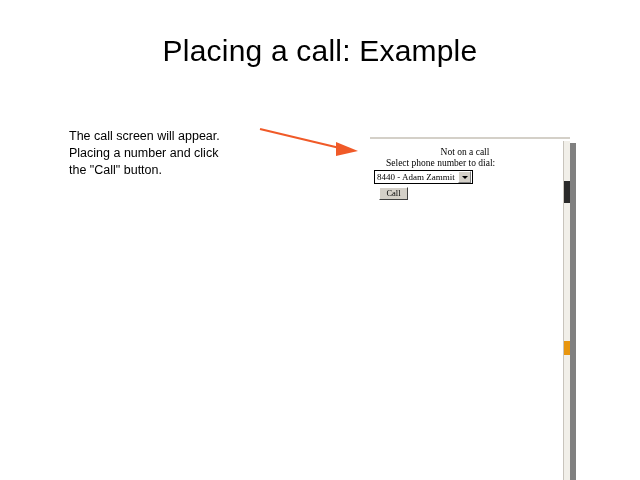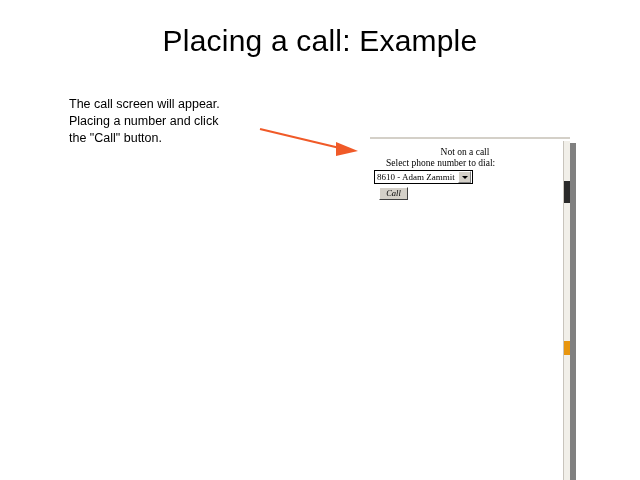--- a/index.html
+++ b/index.html
@@ -20,36 +20,36 @@
     left: 0; top: 0;
     width: 640px;
     height: 480px;
     background: #ffffff;
   }
 
   
   #slide-title {
     position: absolute;
     left: 0;
-    top: 24px;
+    top: 34px;
     width: 640px;
     text-align: center;
     font-family: "Liberation Sans", sans-serif;
     font-size: 30px;
     font-weight: 400;
     color: #000000;
     letter-spacing: 0.2px;
     white-space: nowrap;
   }
 
   
   #body-text {
     position: absolute;
     left: 69px;
-    top: 96px;
+    top: 128px;
     width: 200px;
     font-family: "Liberation Sans", sans-serif;
     font-size: 12.5px;
     line-height: 17px;
     color: #000000;
   }
   #body-text .line { display: block; white-space: nowrap; }
 
   
   #arrow-annotation {
@@ -171,21 +171,20 @@
     border-right-color: #404040;
     border-bottom-color: #404040;
     box-sizing: border-box;
     font-family: "Liberation Serif", serif;
     font-size: 8.5px;
     color: #000000;
     display: flex;
     align-items: center;
     justify-content: center;
     line-height: 1;
-    font-style: italic;
   }
 
   
   #panel-scrollbar {
     position: absolute;
     right: 0;
     top: 2px;
     width: 7px;
     height: 348px;
     background: #f1efe9;
@@ -231,21 +230,21 @@
 
     <div id="panel-shadow"></div>
 
     <div id="panel-body">
 
       <div id="call-status">Not on a call</div>
 
       <div id="dial-label">Select phone number to dial:</div>
 
       <div id="phone-select">
-        <span id="phone-select-value">8610 - Adam Zammit</span>
+        <span id="phone-select-value">8440 - Adam Zammit</span>
         <span id="phone-select-arrow"></span>
       </div>
 
       <div id="call-button">Call</div>
 
       <div id="panel-scrollbar">
         <div id="panel-scrollbar-thumb"></div>
         <div id="panel-scrollbar-mark"></div>
       </div>
 

